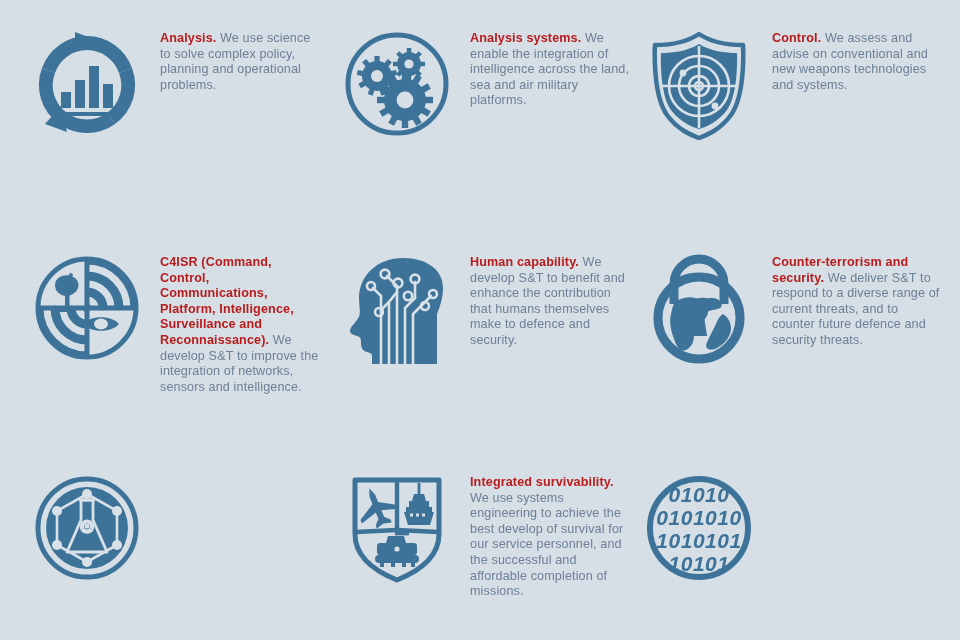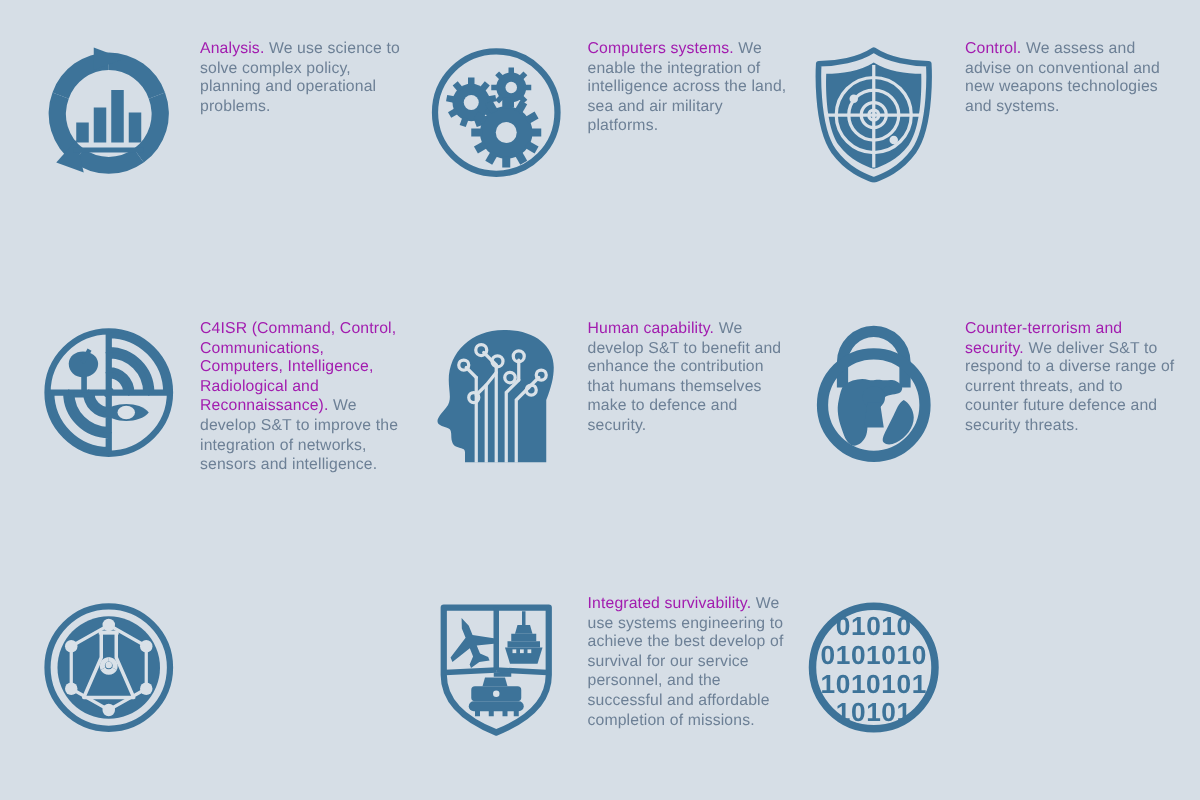--- a/index.html
+++ b/index.html
@@ -33,42 +33,43 @@
 
   .col1 { padding-left: 28px; }
   .col2 { padding-left: 18px; }
   .col3 { padding-left: 10px; }
 
   .icon-wrap {
     width: 118px;
     height: 118px;
     flex: 0 0 118px;
     display: flex;
-    align-items: flex-end;
+    align-items: flex-start;
     justify-content: center;
+    font-style: italic;
   }
   .icon-wrap svg { display: block; }
 
   .text-wrap {
     padding-left: 14px;
     padding-top: 3px;
     max-width: 172px;
   }
   .cell.col3 .text-wrap { max-width: 168px; }
 
   .blurb {
     font-size: 12.6px;
     line-height: 15.6px;
     color: #6d8096;
     margin: 0;
     letter-spacing: 0.01em;
   }
   .blurb b {
-    color: #a21caf;
-    font-weight: normal;
+    color: #b91c1c;
+    font-weight: bold;
   }
 </style>
 </head>
 <body>
 
 <div id="grid">
 
   <div class="cell row1 col1">
     <div class="icon-wrap">
       <svg width="112" height="112" viewBox="0 0 112 112">
@@ -151,21 +152,21 @@
                 <rect x="-3.2" y="-28" width="6.4" height="9" transform="rotate(300)"></rect>
                 <rect x="-3.2" y="-28" width="6.4" height="9" transform="rotate(330)"></rect>
               </g>
             </g>
             <circle cx="0" cy="0" r="8.4" fill="#d6dee6"></circle>
           </g>
         </g>
       </svg>
     </div>
     <div class="text-wrap">
-      <p class="blurb"><b>Computers systems.</b><span> We enable the integration of intelligence across the land, sea and air military platforms.</span></p>
+      <p class="blurb"><b>Analysis systems.</b><span> We enable the integration of intelligence across the land, sea and air military platforms.</span></p>
     </div>
   </div>
 
   <div class="cell row1 col3">
     <div class="icon-wrap">
       <svg width="112" height="112" viewBox="0 0 112 112">
         <path d="M56 6 C44 14 26 17 12 17 C12 17 9 66 24 87 C35 102 48 107 56 110 C64 107 77 102 88 87 C103 66 100 17 100 17 C86 17 68 14 56 6 Z" fill="none" stroke="#3d7399" stroke-width="4.5" stroke-linejoin="round"></path>
         <path d="M56 16 C45 23 30 25 18 25 C18 25 16 65 28 82 C37 94 49 99 56 101 C63 99 75 94 84 82 C96 65 94 25 94 25 C82 25 67 23 56 16 Z" fill="#3d7399"></path>
         <g fill="none" stroke="#d9e1e8" stroke-width="2.6">
           <circle cx="56" cy="58" r="30"></circle>
@@ -208,21 +209,21 @@
           <rect x="36" y="21" width="3.6" height="12" transform="rotate(28 37.8 27)"></rect>
         </g>
 
         <g transform="translate(70,72)">
           <path d="M-18 0 C-11 -9 11 -9 18 0 C11 9 -11 9 -18 0 Z" fill="#3d7399"></path>
           <ellipse cx="0" cy="0" rx="7" ry="5.4" fill="#d9e1e8"></ellipse>
         </g>
       </svg>
     </div>
     <div class="text-wrap">
-      <p class="blurb"><b>C4ISR (Command, Control, Communications, Computers, Intelligence, Radiological and Reconnaissance).</b><span> We develop S&amp;T to improve the integration of networks, sensors and intelligence.</span></p>
+      <p class="blurb"><b>C4ISR (Command, Control, Communications, Platform, Intelligence, Surveillance and Reconnaissance).</b><span> We develop S&amp;T to improve the integration of networks, sensors and intelligence.</span></p>
     </div>
   </div>
 
   <div class="cell row2 col2">
     <div class="icon-wrap">
       <svg width="112" height="112" viewBox="0 0 112 112">
         <path d="M62 6 C36 6 18 24 18 46 C18 56 21 62 16 68 C12 73 9 76 9 79 C9 82 13 83 16 84 C19 85 20 86 20 90 C20 95 21 99 26 100 C29 101 31 101 31 104 L31 112 L96 112 L96 62 C100 52 102 44 102 36 C102 18 86 6 62 6 Z" fill="#3d7399"></path>
         <g stroke="#d9e1e8" stroke-width="2.6" fill="none" stroke-linecap="round">
           <path d="M40 112 L40 56 L40 44"></path>
           <path d="M48 112 L48 50 L56 40"></path>

